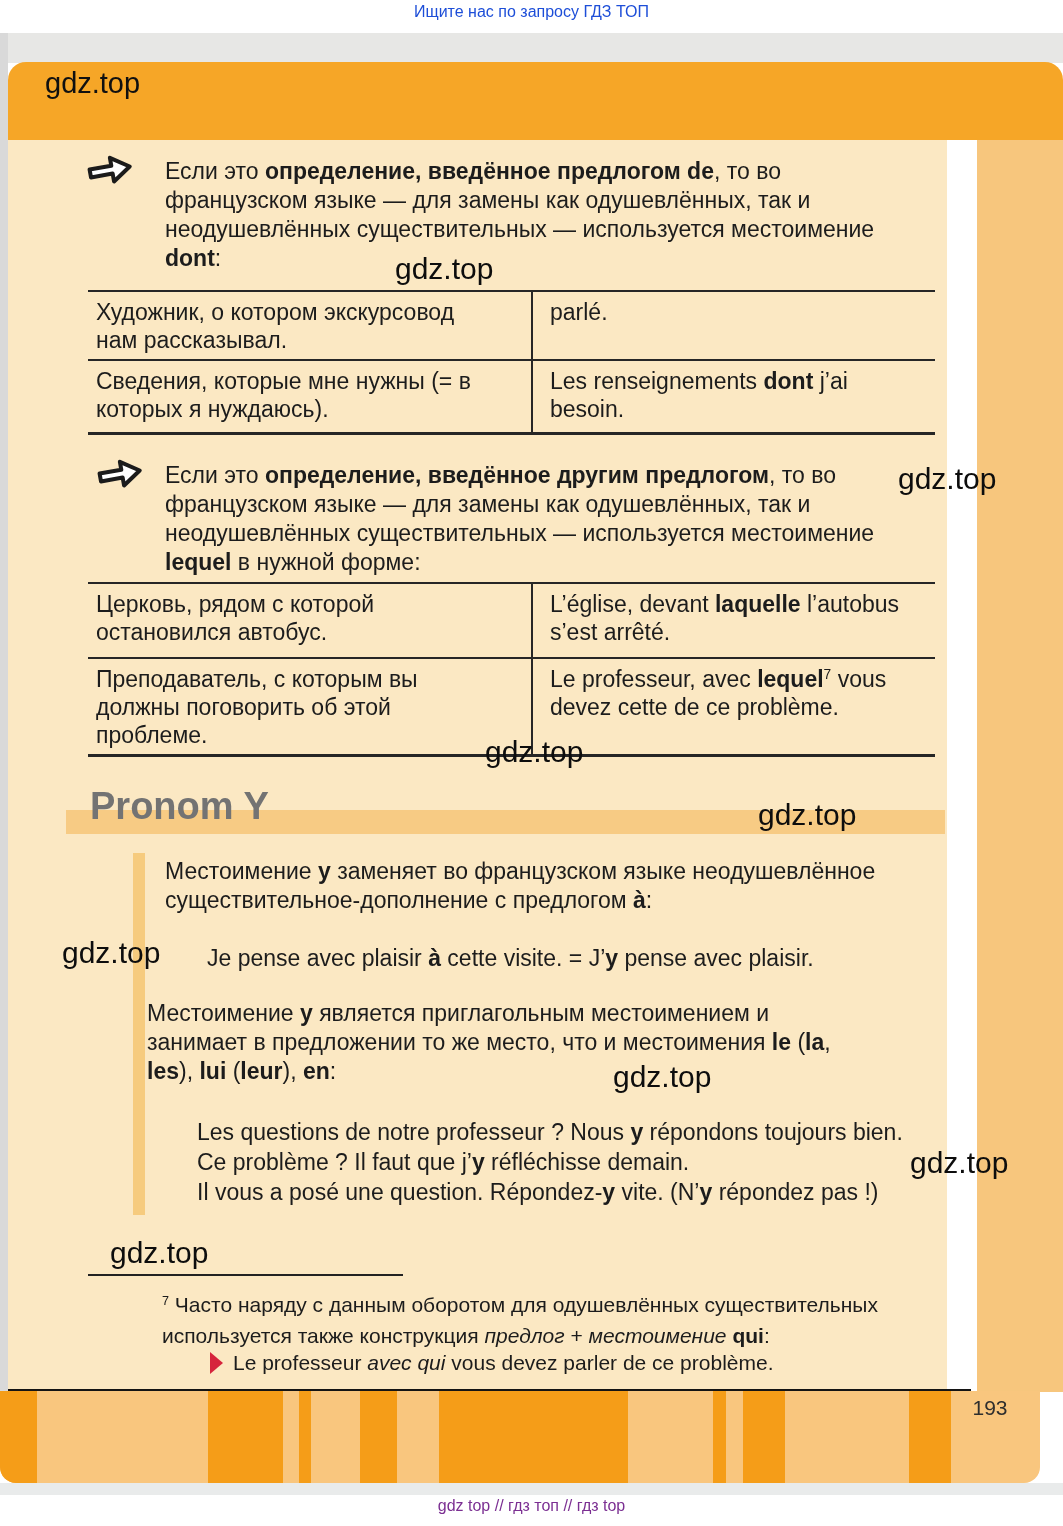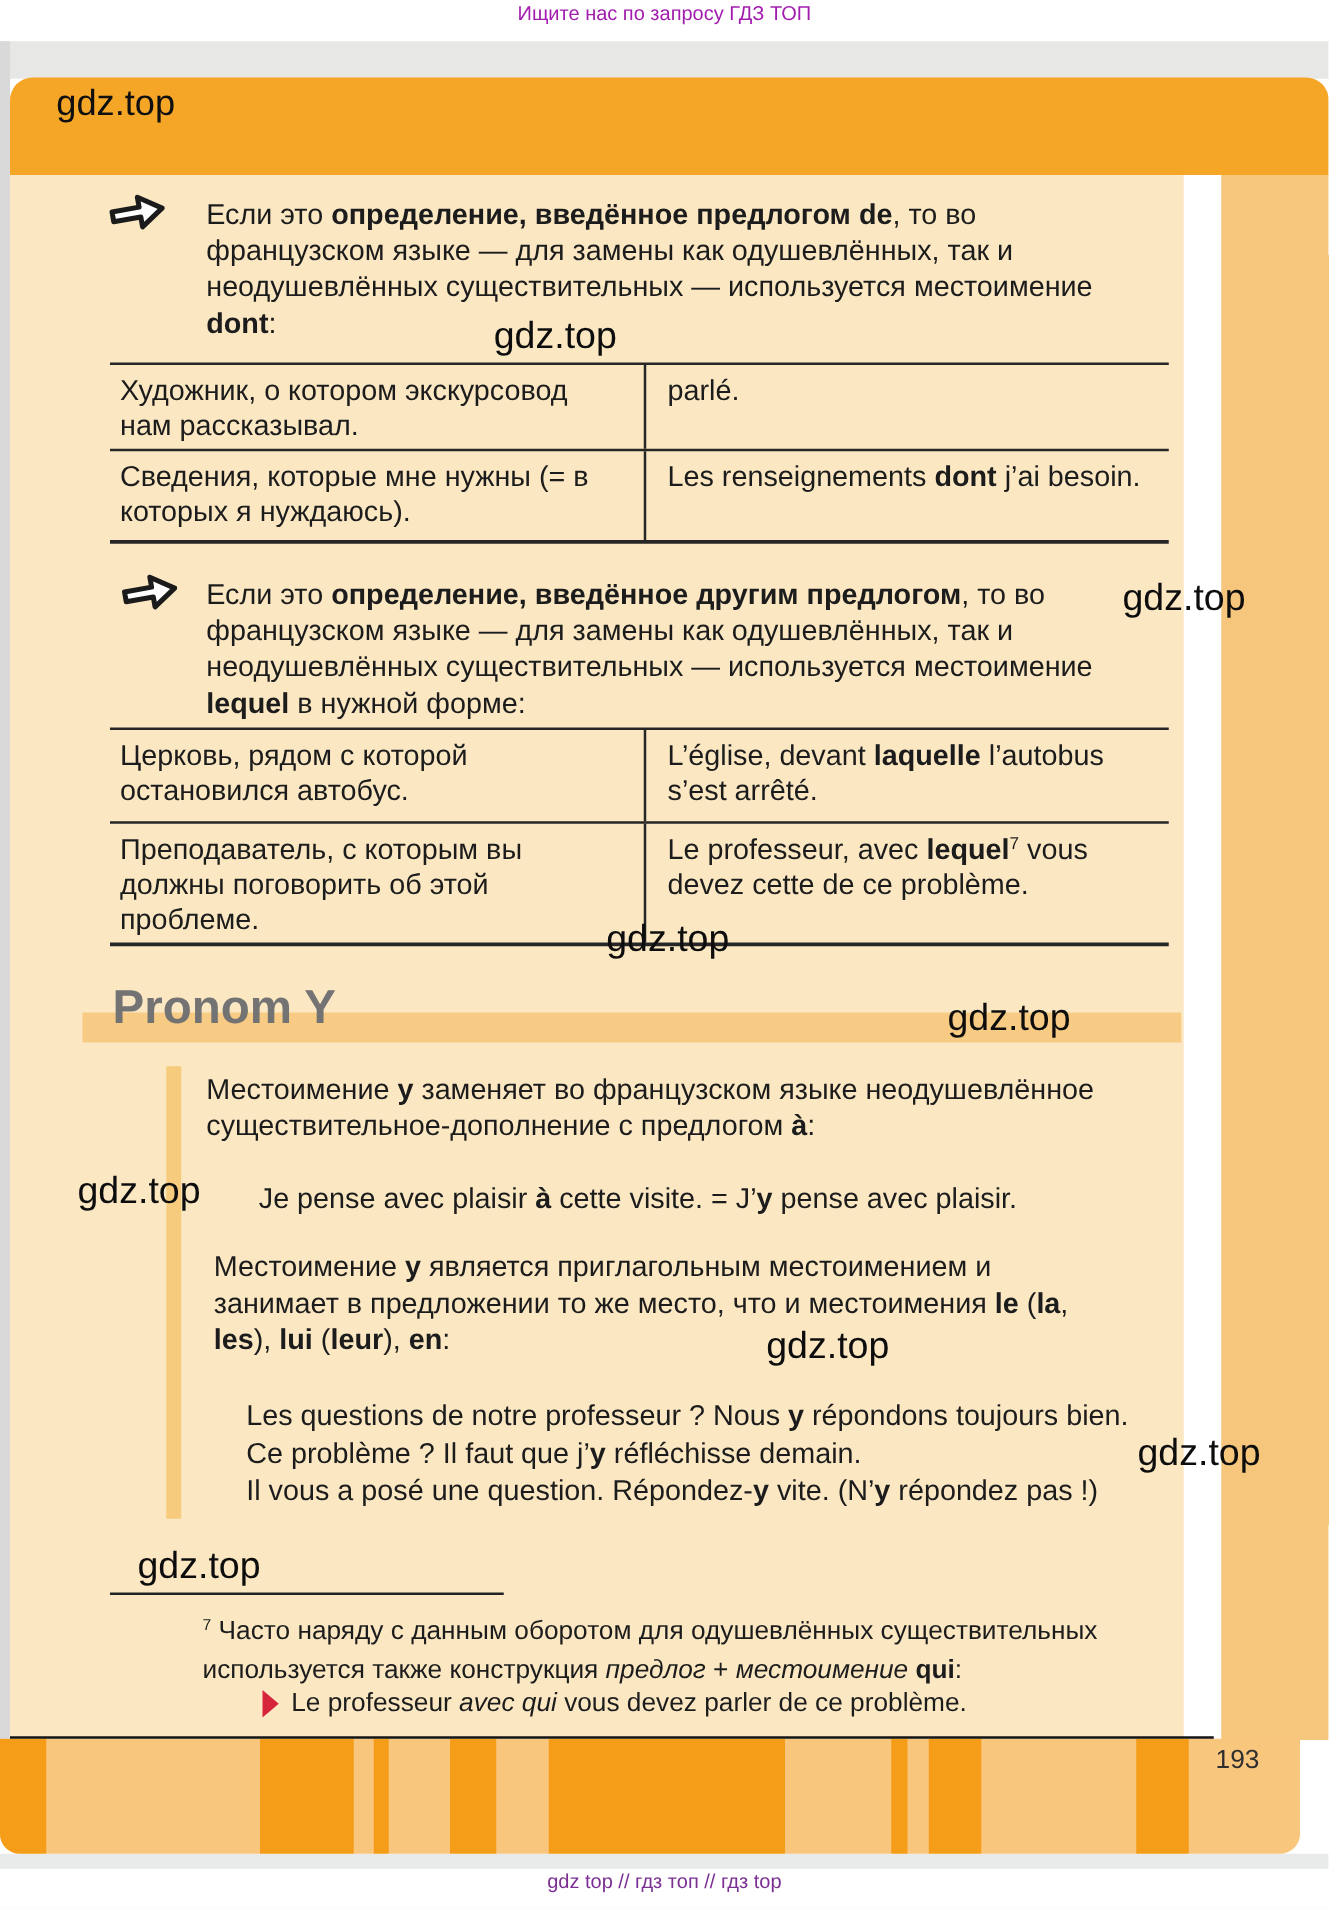--- a/index.html
+++ b/index.html
@@ -1,19 +1,19 @@
 <!DOCTYPE html>
 <html><head>
 <meta charset="utf-8">
 <style>
   html,body{margin:0;padding:0;background:#fff;}
   .page{position:relative;width:1063px;height:1526px;overflow:hidden;background:#fff;
         font-family:"Liberation Sans","DejaVu Sans",sans-serif;color:#1c1c1c;}
   .abs{position:absolute;}
-  .top-banner{left:0;top:3px;width:100%;text-align:center;font-size:16px;color:#a21caf;}
+  .top-banner{left:0;top:3px;width:100%;text-align:center;font-size:16px;color:#1d4ed8;}
   .gray-band{left:0;top:33px;width:100%;height:30px;background:#e7e7e5;}
   .left-strip{left:0;top:33px;width:8px;height:1359px;background:#d9d9d9;}
   .orange-header{left:8px;top:62px;width:1055px;height:78px;background:#f6a627;border-radius:18px 18px 0 0;}
   .header-wm{position:absolute;left:37px;top:5px;font-size:29px;color:#101010;}
   .content-bg{left:8px;top:140px;width:939px;height:1252px;background:#fbe8c3;}
   .right-sidebar{left:977px;top:140px;width:86px;height:1252px;background:#f7c67d;}
 
   .wm{position:absolute;font-size:30px;color:#0d0d0d;z-index:6;white-space:nowrap;}
   .w2{left:395px;top:252px;}
   .w3{left:898px;top:462px;}
@@ -25,32 +25,32 @@
   .w9{left:110px;top:1236px;}
 
   .arrow{position:absolute;z-index:2;}
   .a1{left:86px;top:149px;}
   .a2{left:96px;top:453px;}
 
   .para{position:absolute;font-size:23px;line-height:29px;z-index:2;white-space:nowrap;}
   .p1{left:165px;top:157px;}
   .p2{left:165px;top:461px;}
   .p3{left:165px;top:857px;}
-  .p4{left:171px;top:999px;}
+  .p4{left:147px;top:999px;}
   .ex1{left:207px;top:944px;}
   .ex-block{left:197px;top:1117px;line-height:30px;}
   .b{font-weight:700;}
   .i{font-style:italic;}
   sup{font-size:60%;vertical-align:baseline;position:relative;top:-0.55em;line-height:0;}
 
   .tbl{position:absolute;left:88px;width:847px;z-index:2;
        border-top:2px solid #262626;border-bottom:3px solid #262626;box-sizing:border-box;}
   .t1{top:290px;}
   .t2{top:582px;}
-  .trow{display:flex;}
+  .trow{display:flex;gap:16px;}
   .trow.mid{border-bottom:2.5px solid #262626;}
   .cell{box-sizing:border-box;font-size:23px;line-height:28px;padding:6px 8px 5px 8px;}
   .cell.left{width:427px;}
   .cell.right{flex:1;border-left:2px solid #262626;padding-left:17px;}
   .t1 .r1{min-height:67px;} .t1 .r2{min-height:71px;}
   .t2 .r1{min-height:73px;} .t2 .r2{min-height:87px;}
 
   .band{left:66px;top:810px;width:879px;height:24px;background:#f7cb84;z-index:1;}
   .title{left:90px;top:785px;font-size:38px;font-weight:700;color:#737373;z-index:2;margin:0;}
   .vbar{left:133px;top:853px;width:12px;height:362px;background:#f6cb7e;z-index:1;}

